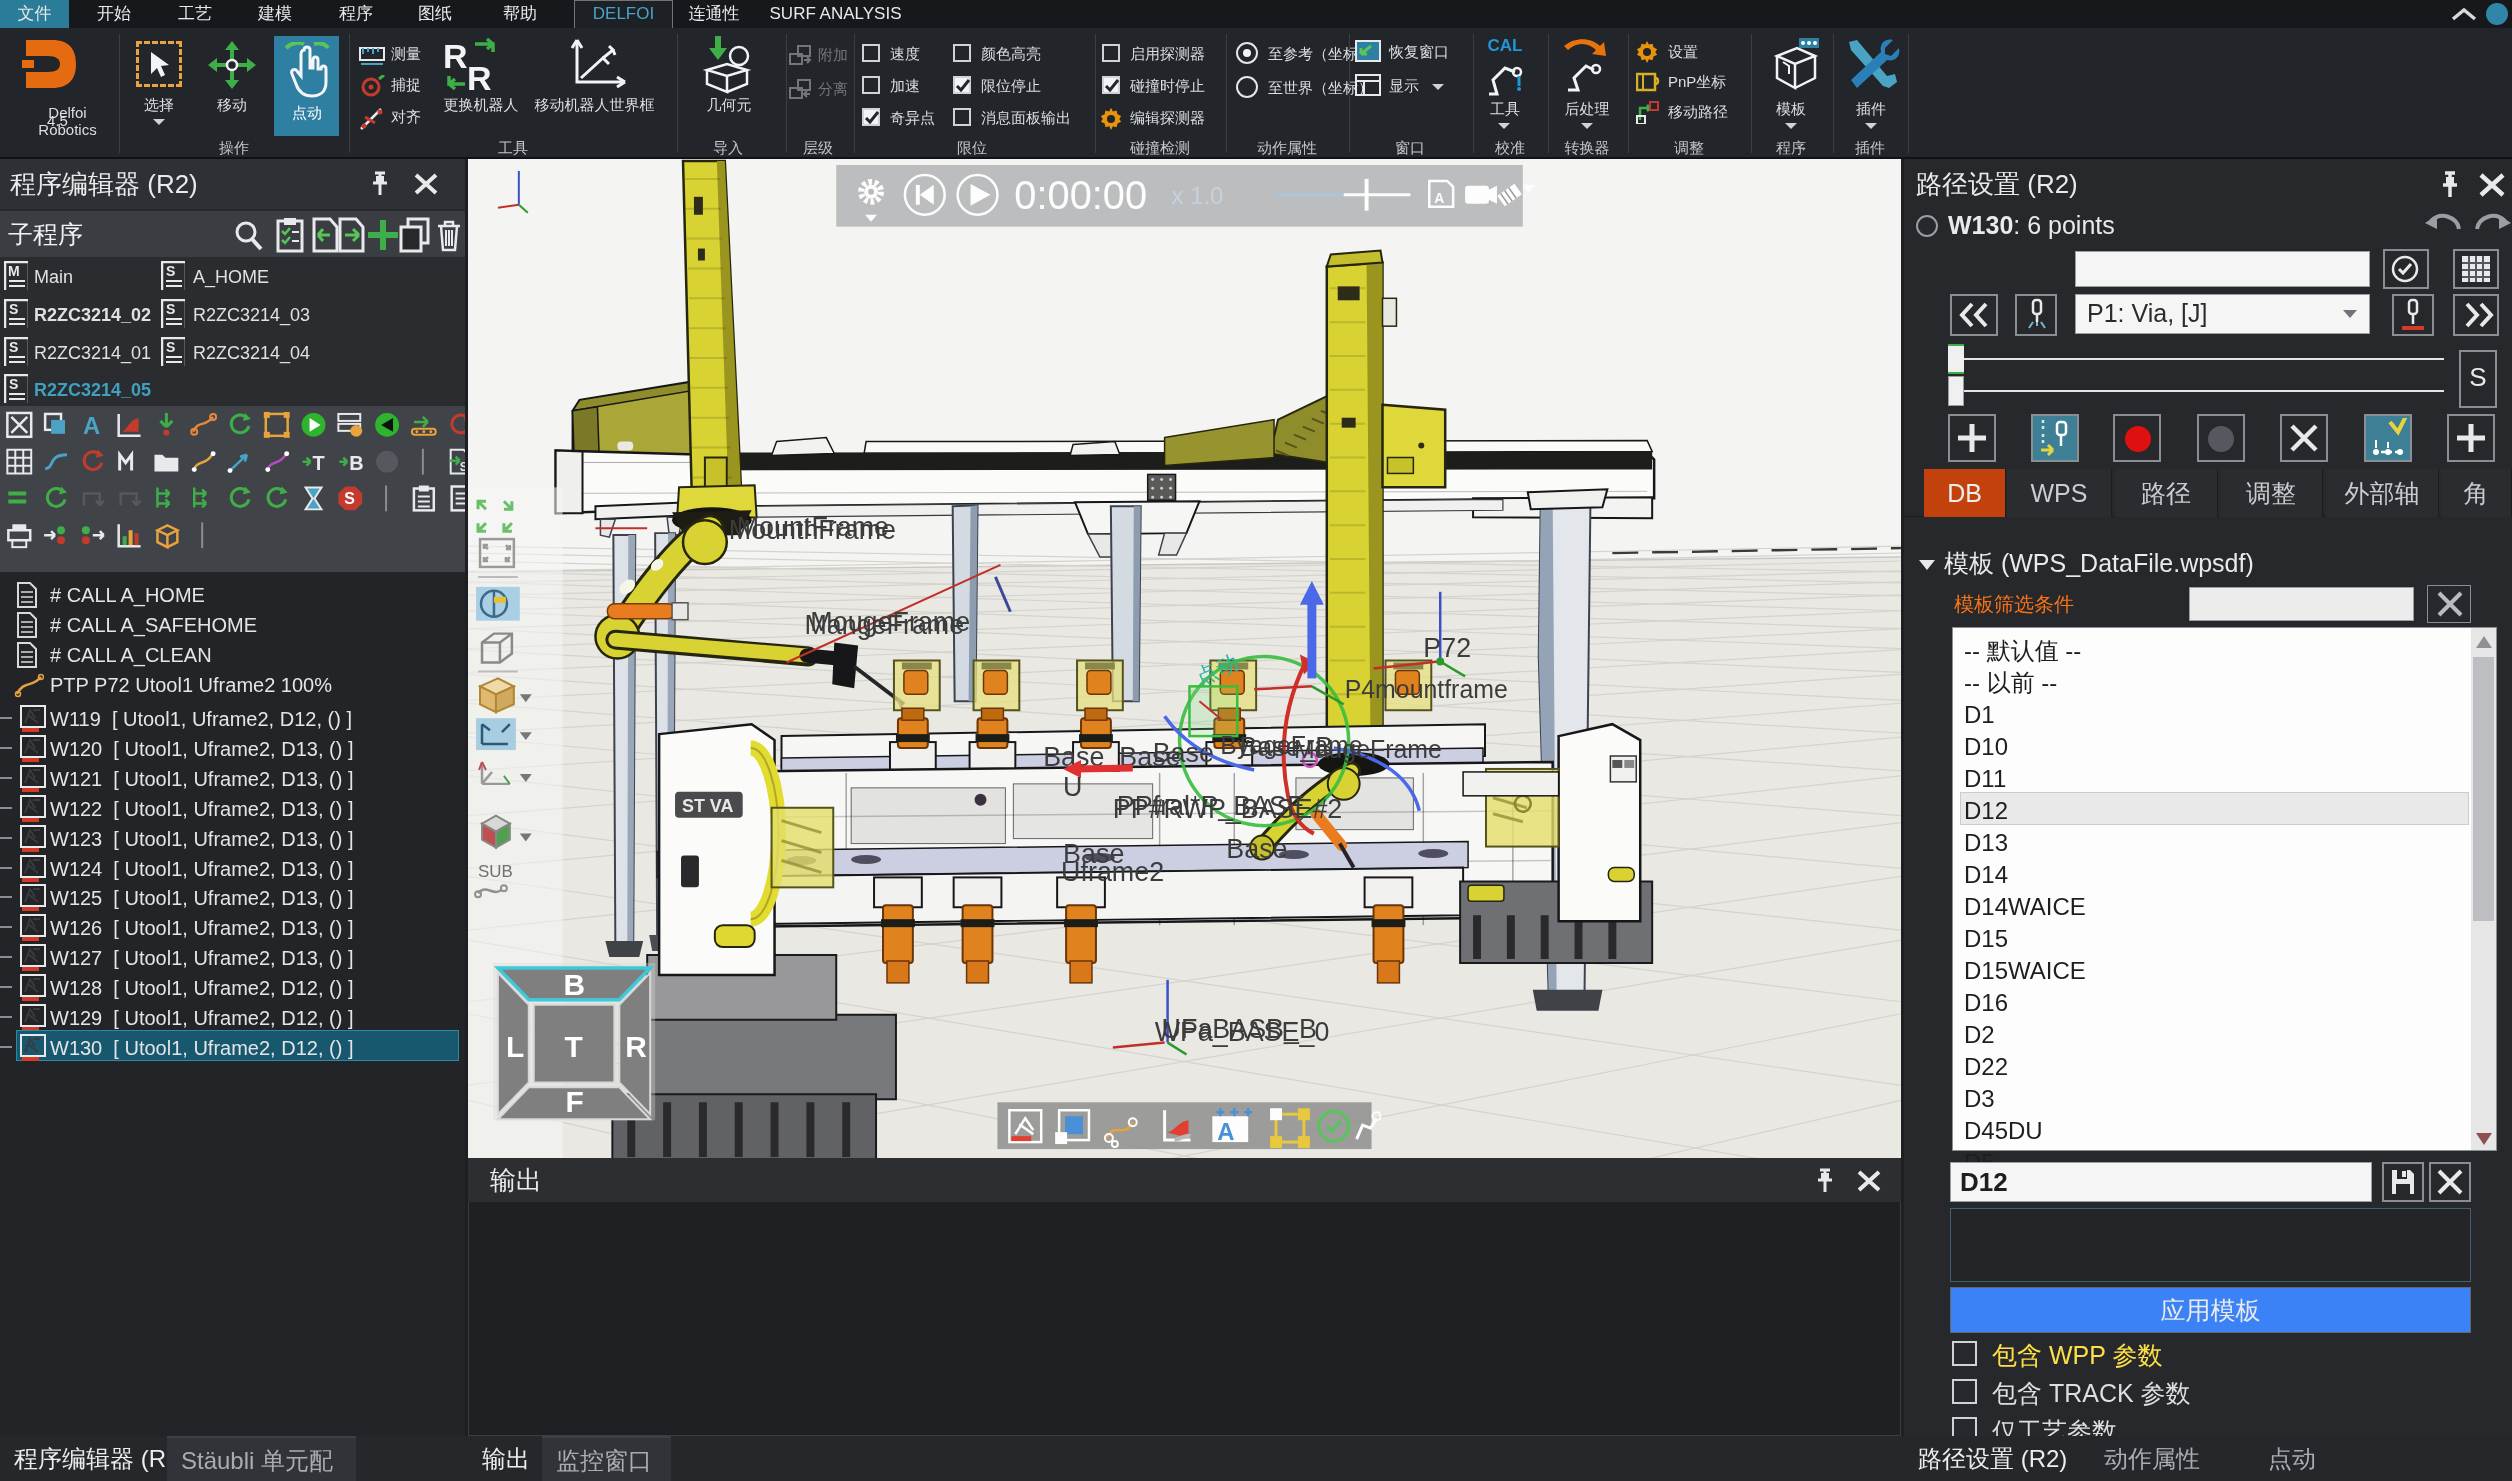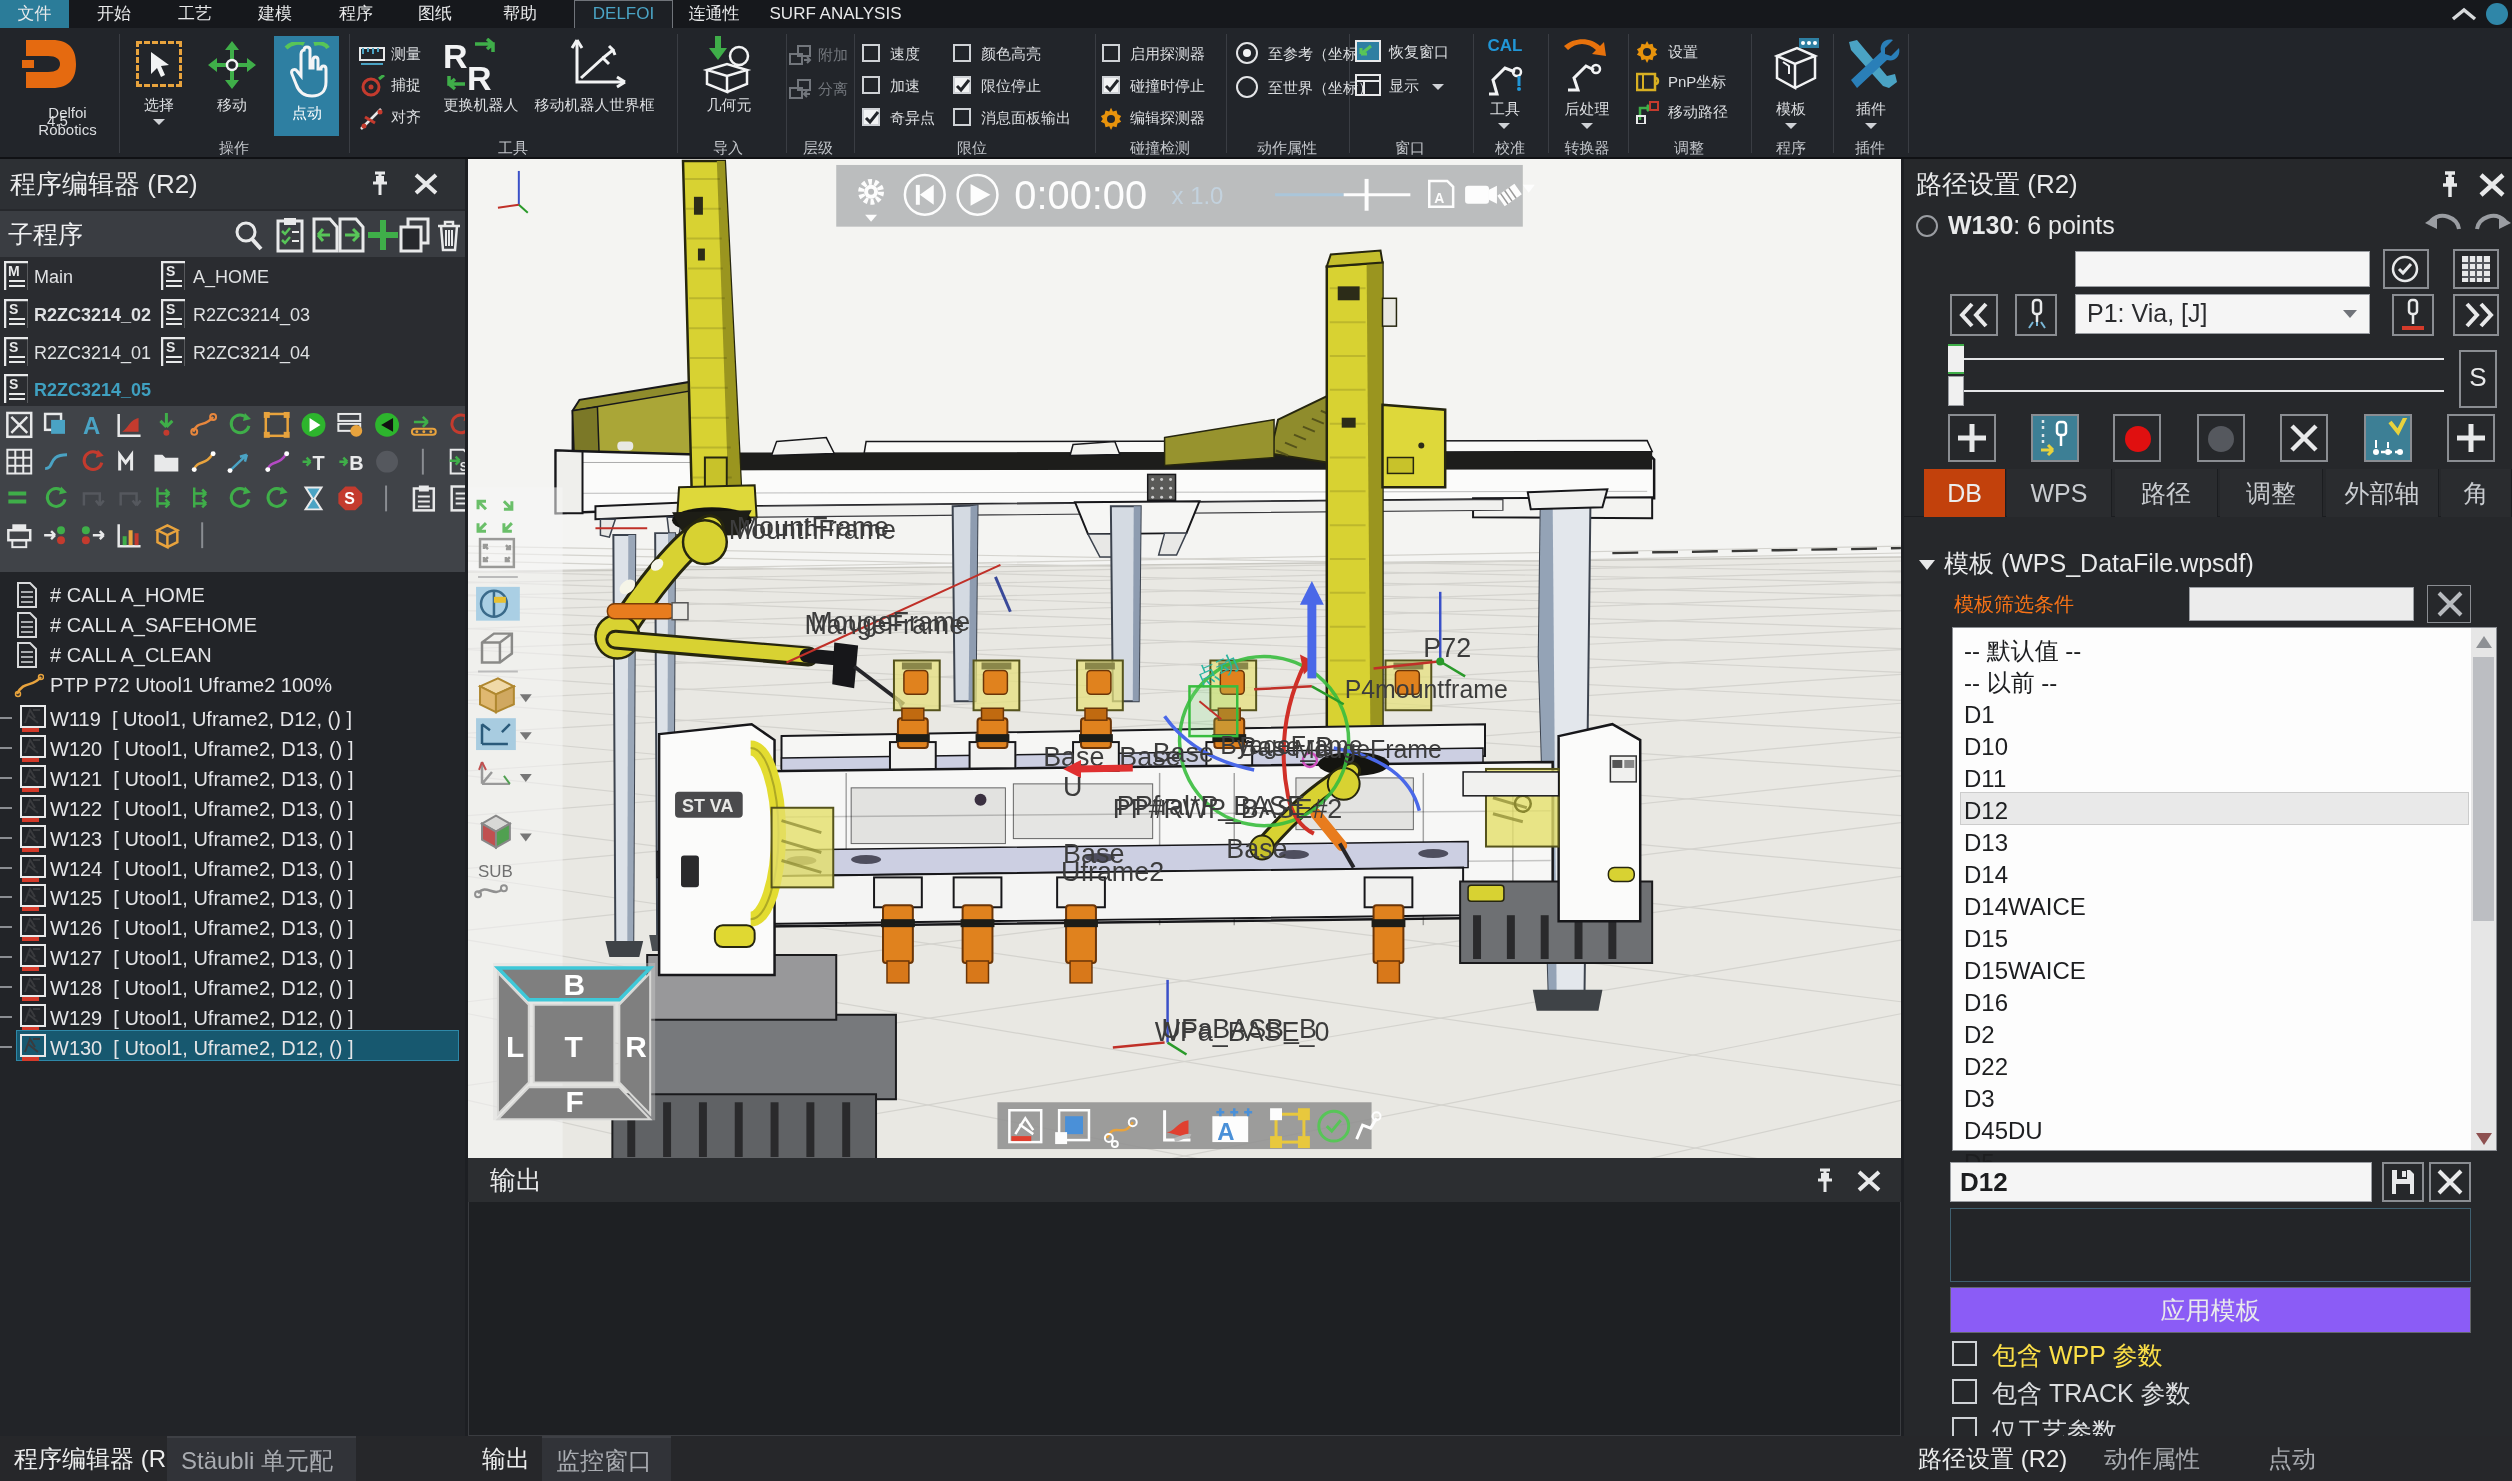--- a/index.html
+++ b/index.html
@@ -1261,21 +1261,21 @@
       <path d="M2 2 H20 L24 6 L24 26 H2 Z" fill="#e8e9ea"></path>
       <rect x="7" y="2" width="10" height="9" fill="#26282b"></rect>
       <rect x="12" y="3" width="4" height="6" fill="#e8e9ea"></rect>
       <rect x="6" y="16" width="14" height="10" fill="#26282b"></rect>
     </svg>
   <div class="rp-btn" style="left:525px;top:1003px;width:42px;height:40px;"></div>
   <svg class="abs" style="left:533px;top:1009px;" width="26" height="28" viewBox="0 0 26 28">
       <path d="M2 3 L24 25 M24 3 L2 25" stroke="#e8e9ea" stroke-width="4"></path>
     </svg>
   <div class="abs" style="left:46px;top:1049px;width:521px;height:74px;background:#232528;border:1px solid #3f6070;"></div>
-  <div class="abs" style="left:46px;top:1128px;width:521px;height:46px;background:#8b5cf6;border:1px solid #63666b;color:#e9eaeb;font-size:25px;text-align:center;line-height:44px;">应用模板</div>
+  <div class="abs" style="left:46px;top:1128px;width:521px;height:46px;background:#3b82f6;border:1px solid #63666b;color:#e9eaeb;font-size:25px;text-align:center;line-height:44px;">应用模板</div>
   <div class="abs" style="left:48px;top:1182px;width:25px;height:25px;border:2px solid #cfd2d6;"></div>
   <div class="abs" style="left:88px;top:1180px;font-size:25px;color:#fde047;">包含 WPP 参数</div>
   <div class="abs" style="left:48px;top:1220px;width:25px;height:25px;border:2px solid #cfd2d6;"></div>
   <div class="abs" style="left:88px;top:1218px;font-size:25px;color:#dcdee0;">包含 TRACK 参数</div>
   <div class="abs" style="left:48px;top:1258px;width:25px;height:22px;border:2px solid #cfd2d6;border-bottom:none;"></div>
   <div class="abs" style="left:88px;top:1256px;font-size:25px;color:#dcdee0;">仅工艺参数</div>
 </div>
 <div id="bottombar">
   <div class="btab on" style="left:0;">程序编辑器 (R2)</div>
   <div class="btab raised" style="left:167px;width:189px;">Stäubli 单元配置</div>

